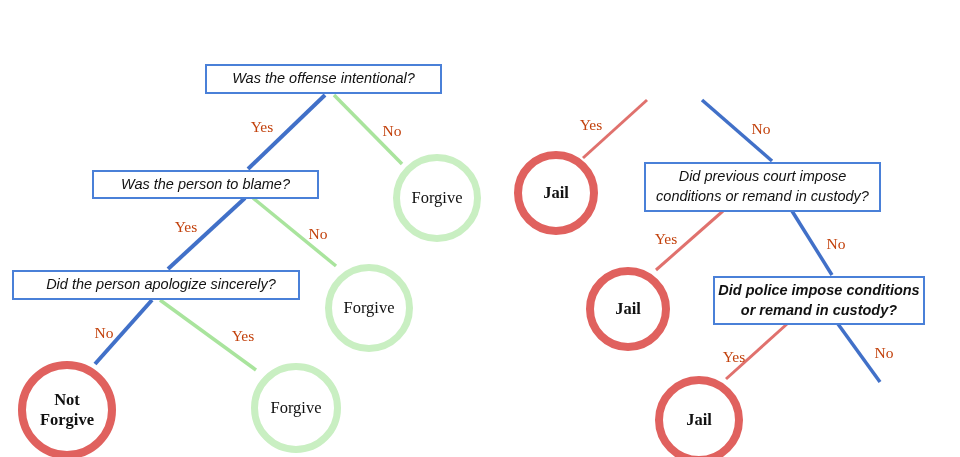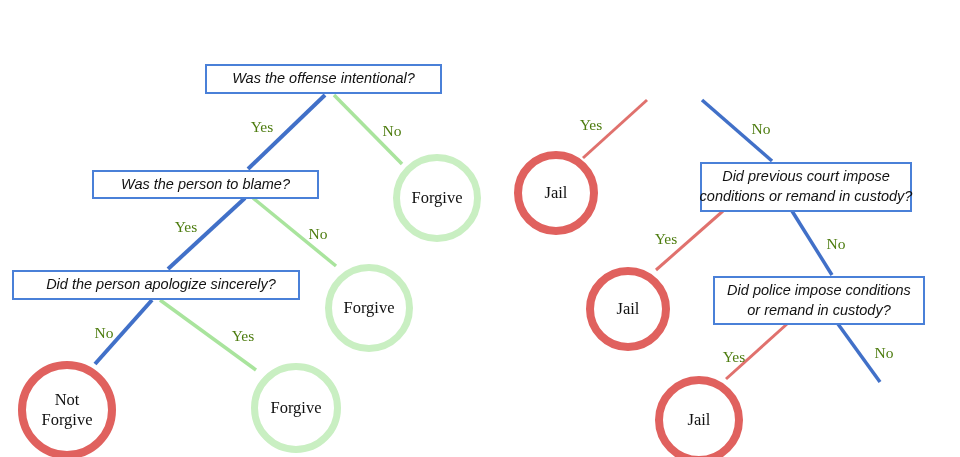--- a/index.html
+++ b/index.html
@@ -33,29 +33,29 @@
     box-sizing:border-box;
     border-radius:50%;
     background:#ffffff;
     display:flex;flex-direction:column;align-items:center;justify-content:center;
     font-family:"Liberation Serif",serif;
     font-size:16.5px;
     line-height:1.2;
     color:#111111;
     text-align:center;
   }
-  .leaf.red{border:8px solid var(--circle-red);}
+  .leaf.red{border:8px solid var(--circle-red);font-weight:bold;}
   .leaf.green-light{border:7px solid var(--circle-green-light);}
   .leaf.green{border:7px solid var(--circle-green);}
   .edge-label{
     position:absolute;
     transform:translate(-50%,-50%);
     font-family:"Liberation Serif",serif;
     font-size:15.5px;
-    color:#4d7c0f;
+    color:#c2410c;
     white-space:nowrap;
   }
   .bottom-band{
     position:absolute;left:0;bottom:0;width:100%;height:6px;
     background:linear-gradient(to bottom,rgba(0,0,0,0),rgba(0,0,0,0.13));
   }
 </style>
 </head>
 <body>
 
@@ -78,26 +78,26 @@
     <line class="edge-blue" x1="838" y1="316" x2="880" y2="374" stroke-width="3.5"></line>
   </svg>
 
   <div class="qbox" style="left:205px;top:56px;width:237px;height:30px;">Was the offense intentional?</div>
 
   <div class="qbox" style="left:92px;top:162px;width:227px;height:29px;">Was the person to blame?</div>
 
   <div class="qbox" style="left:12px;top:262px;width:288px;height:30px;padding-left:10px;">Did the person apologize sincerely?</div>
 
 
-  <div class="qbox" style="left:700px;top:154px;width:212px;height:50px;">
+  <div class="qbox" style="left:644px;top:154px;width:237px;height:50px;">
     <span>Did previous court impose</span>
     <span>conditions or remand in custody?</span>
   </div>
 
-  <div class="qbox" style="left:713px;top:268px;width:212px;height:49px;">
+  <div class="qbox" style="left:713px;top:268px;width:212px;height:49px;font-weight:bold;">
     <span>Did police impose conditions</span>
     <span>or remand in custody?</span>
   </div>
 
   <div class="edge-label" style="left:262px;top:119px;">Yes</div>
   <div class="edge-label" style="left:392px;top:123px;">No</div>
   <div class="edge-label" style="left:186px;top:219px;">Yes</div>
   <div class="edge-label" style="left:318px;top:226px;">No</div>
   <div class="edge-label" style="left:104px;top:325px;">No</div>
   <div class="edge-label" style="left:243px;top:328px;">Yes</div>

